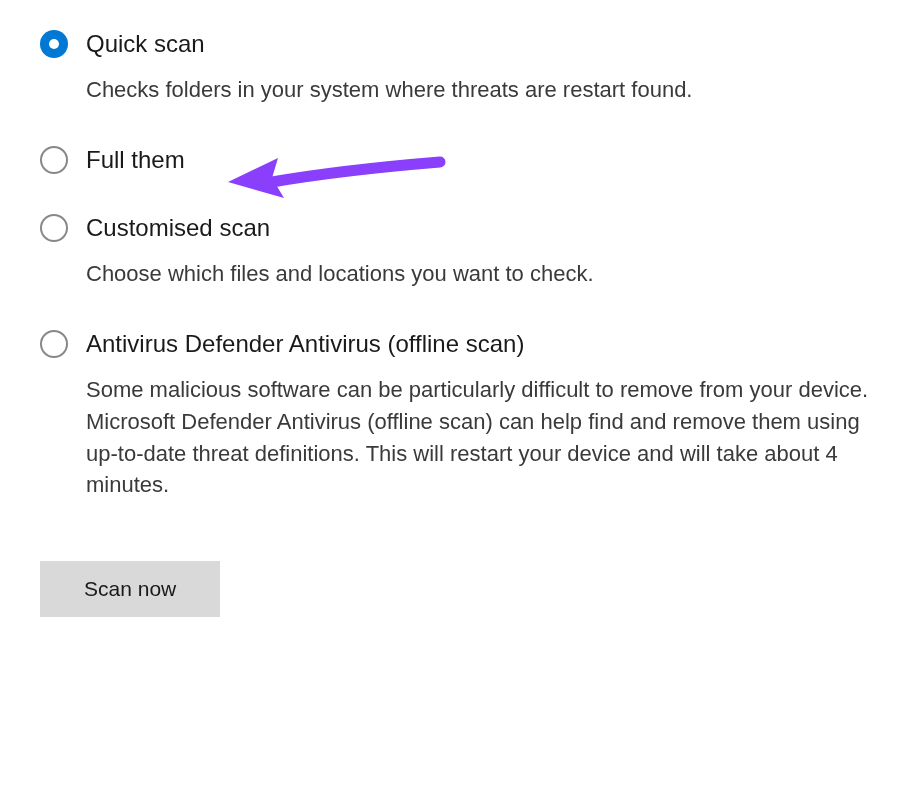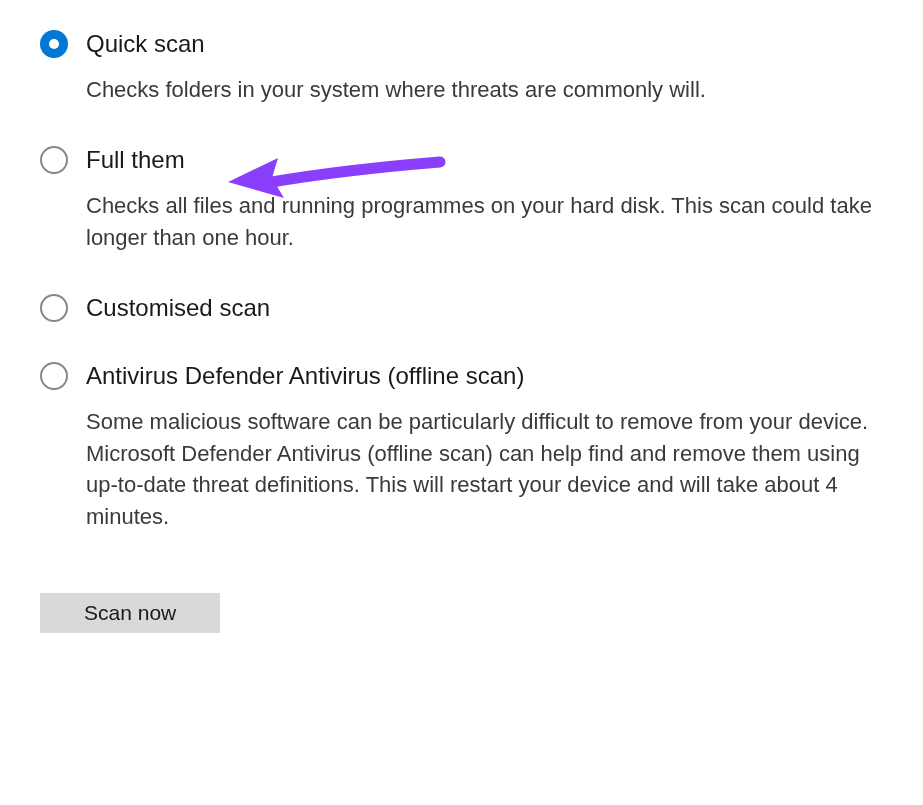--- a/index.html
+++ b/index.html
@@ -60,21 +60,21 @@
     color: #3a3a3a;
     line-height: 1.45;
     margin-left: 46px;
     max-width: 810px;
   }
   .scan-button {
     margin-top: 20px;
     margin-left: 0;
     background: #d9d9d9;
     border: none;
-    padding: 8px 44px;
+    padding: 16px 44px;
     font-size: 21px;
     font-family: inherit;
     color: #1a1a1a;
     cursor: pointer;
   }
   .arrow-annotation {
     position: absolute;
     top: 148px;
     left: 222px;
     pointer-events: none;
@@ -84,38 +84,38 @@
 <body>
 
 
 
 
 <div class="option-group">
   <div class="option-header">
     <span class="radio selected"></span>
     <span class="option-label">Quick scan</span>
   </div>
-  <p class="option-desc">Checks folders in your system where threats are commonly will.</p>
+  <p class="option-desc">Checks folders in your system where threats are restart found.</p>
 </div>
 
 
 <div class="option-group">
   <div class="option-header">
     <span class="radio"></span>
     <span class="option-label">Full them</span>
   </div>
-  <p class="option-desc">Checks all files and running programmes on your hard disk. This scan could take longer than one hour.</p>
 </div>
 
 
 <div class="option-group">
   <div class="option-header">
     <span class="radio"></span>
     <span class="option-label">Customised scan</span>
   </div>
+  <p class="option-desc">Choose which files and locations you want to check.</p>
 </div>
 
 
 <div class="option-group">
   <div class="option-header">
     <span class="radio"></span>
     <span class="option-label">Antivirus Defender Antivirus (offline scan)</span>
   </div>
   <p class="option-desc">Some malicious software can be particularly difficult to remove from your device. Microsoft Defender Antivirus (offline scan) can help find and remove them using up-to-date threat definitions. This will restart your device and will take about 4 minutes.</p>
 </div>

